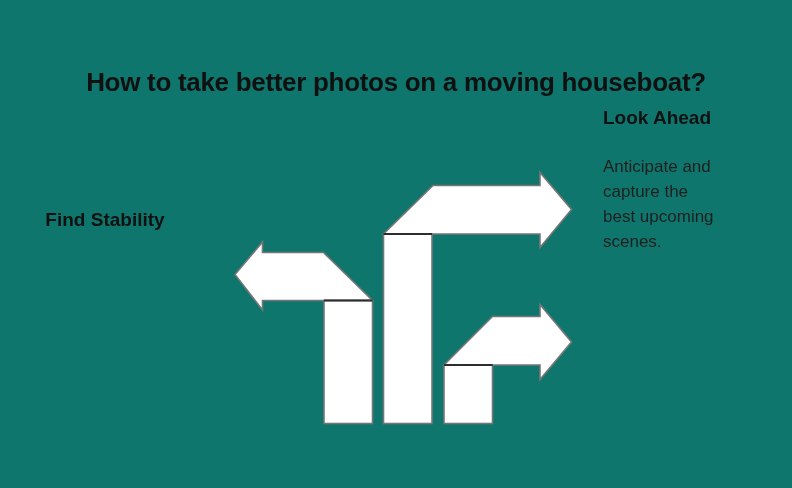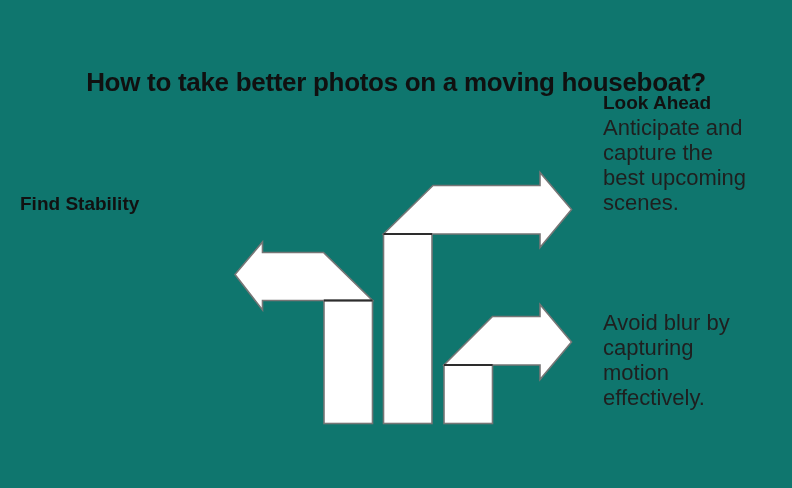--- a/index.html
+++ b/index.html
@@ -22,28 +22,28 @@
   .arrows-svg{position:absolute;left:0;top:0;}
   .block{position:absolute;}
   .block .heading{
     font-size:19px;
     font-weight:700;
     color:#111111;
     line-height:24px;
     white-space:pre-line;
   }
   .block .body{
-    margin-top:0;
-    font-size:22px;
+    margin-top:24px;
+    font-size:17px;
     line-height:25px;
     color:#1f1f1f;
     white-space:pre-line;
   }
-  .find-stability{left:20px;width:170px;top:192px;text-align:left;}
-  .look-ahead{left:603px;width:160px;top:91px;}
+  .find-stability{left:20px;width:170px;top:208px;text-align:center;}
+  .look-ahead{left:603px;width:160px;top:106px;}
   .use-faster{left:603px;width:172px;top:310px;}
 </style>
 </head>
 <body>
 
 <div class="canvas">
 
   <h1 class="title">How to take better photos on a moving houseboat?</h1>
 
   <svg class="arrows-svg" width="792" height="488" viewBox="0 0 792 488">
@@ -73,19 +73,15 @@
 
   <div class="block look-ahead">
     <div class="heading">Look Ahead</div>
     <div class="body">Anticipate and
 capture the
 best upcoming
 scenes.</div>
   </div>
 
   <div class="block use-faster">
-    <div class="body">Avoid blur by
-capturing
-motion
-effectively.</div>
   </div>
 
 </div>
 
 </body></html>

